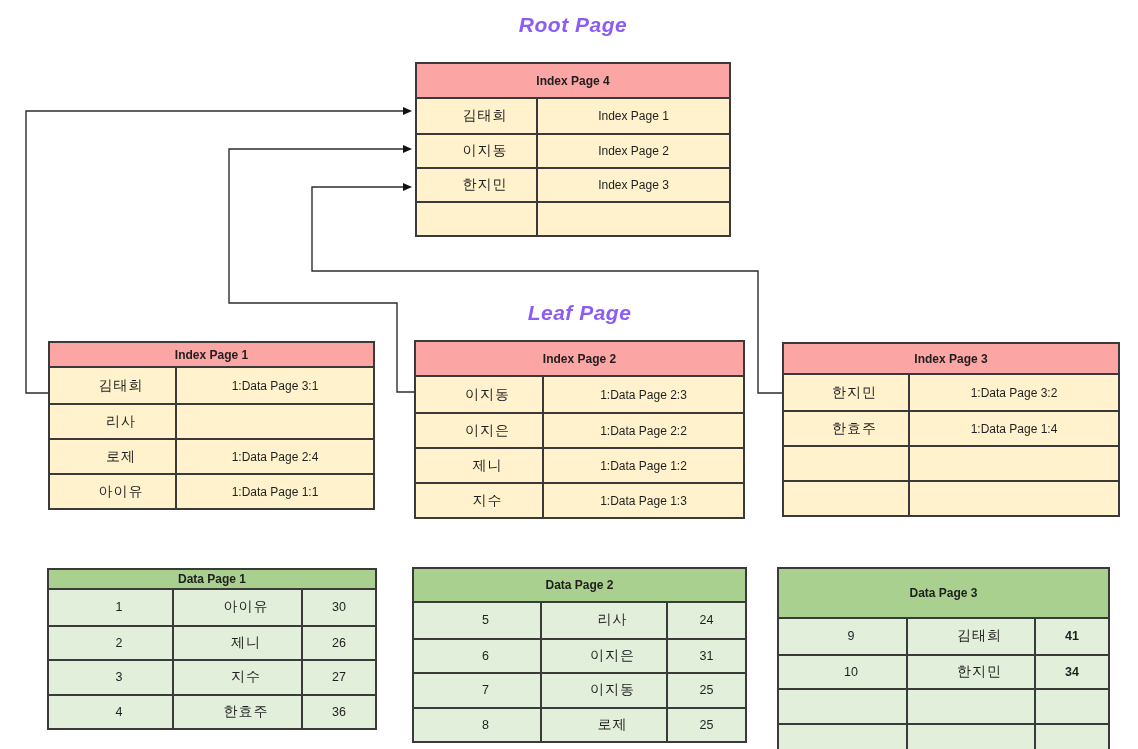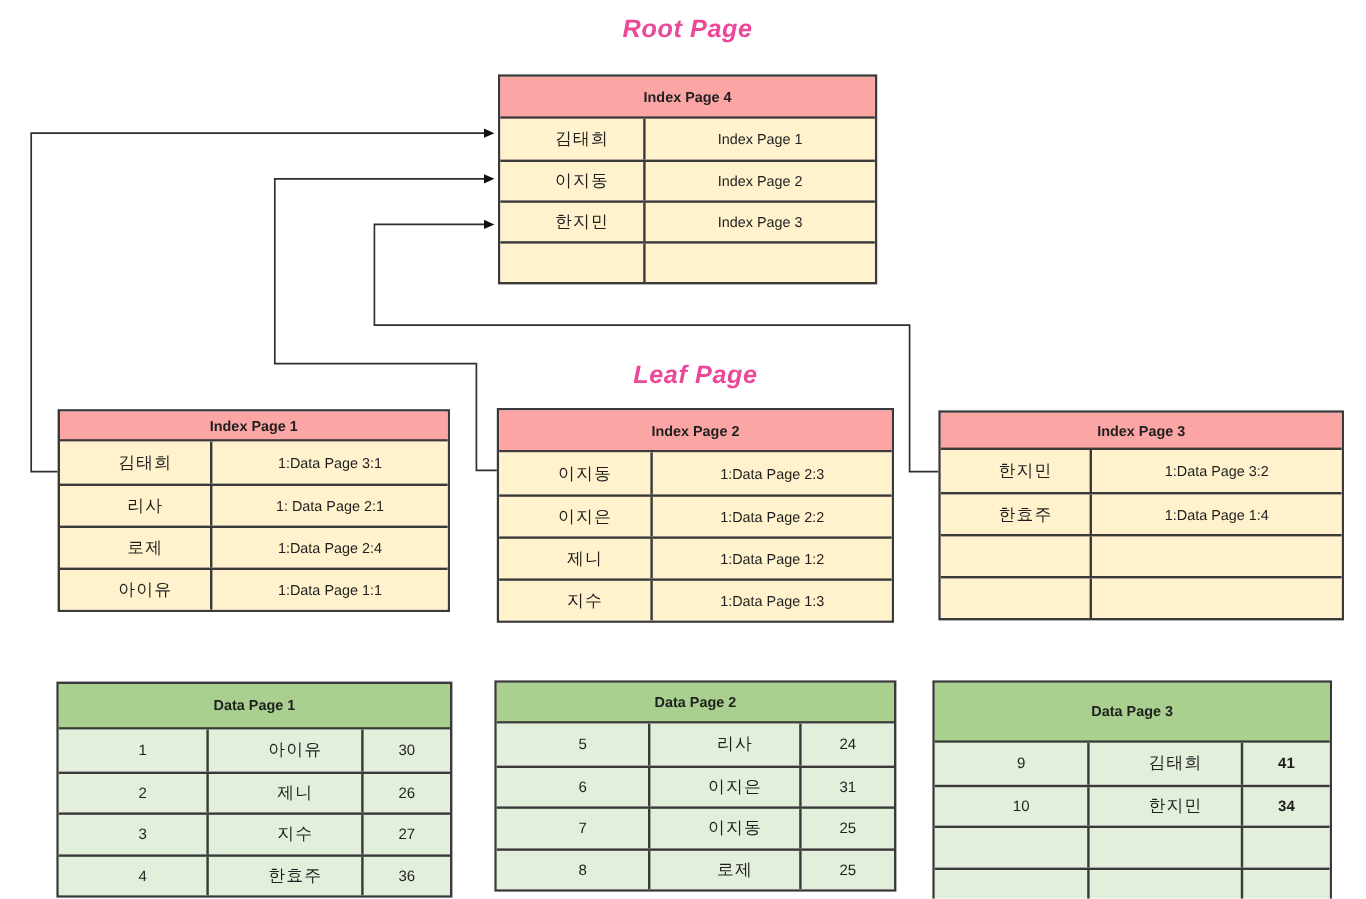--- a/index.html
+++ b/index.html
@@ -4,21 +4,21 @@
 <style>
   html,body { margin:0; padding:0; background:#ffffff; }
   #canvas {
     position:relative; width:1138px; height:749px; overflow:hidden;
     background:#ffffff;
     font-family:"Liberation Sans","DejaVu Sans",sans-serif;
     color:#1f1f1f;
   }
   .sec-title {
     position:absolute; text-align:center;
-    color:#ec4899; font-weight:bold; font-style:italic; font-size:21px;
+    color:#8b5cf6; font-weight:bold; font-style:italic; font-size:21px;
     letter-spacing:0.5px;
   }
   #root-title { left:415px; width:316px; top:13px; }
   #leaf-title { left:414px; width:331px; top:301px; }
 
   .tbl { position:absolute; box-sizing:border-box; border:2px solid #3a3a3a; }
   .thead {
     box-sizing:border-box; border-bottom:2px solid #3a3a3a;
     display:flex; align-items:center; justify-content:center;
     font-weight:bold; font-size:12px;
@@ -53,21 +53,21 @@
   #t-ip2 .thead { height:35px; } #t-ip2 .trow { height:35px; }
   #t-ip2 .c.key { width:111px; } #t-ip2 .c.val { flex:1; }
 
   
   #t-ip3 { left:782px; top:342px; width:338px; }
   #t-ip3 .thead { height:31px; } #t-ip3 .trow { height:35px; }
   #t-ip3 .c.key { width:109px; } #t-ip3 .c.val { flex:1; }
 
   
   #t-dp1 { left:47px; top:568px; width:330px; }
-  #t-dp1 .thead { height:38px; } #t-dp1 .trow { height:34.5px; }
+  #t-dp1 .thead { height:20px; } #t-dp1 .trow { height:34.5px; }
   #t-dp1 .c.id { width:108px; } #t-dp1 .c.name { width:112px; } #t-dp1 .c.age { flex:1; }
 
   
   #t-dp2 { left:412px; top:567px; width:335px; }
   #t-dp2 .thead { height:34px; } #t-dp2 .trow { height:34.5px; }
   #t-dp2 .c.id { width:111px; } #t-dp2 .c.name { width:109px; } #t-dp2 .c.age { flex:1; }
 
   
   #t-dp3 { left:777px; top:567px; width:333px; }
   #t-dp3 .thead { height:50px; } #t-dp3 .trow { height:34.5px; }
@@ -115,21 +115,20 @@
   </div>
 
   <div class="tbl idx" id="t-ip1">
     <div class="thead">Index Page 1</div>
     <div class="trow">
       <div class="c key vline">김태희</div>
       <div class="c val">1:Data Page 3:1</div>
     </div>
     <div class="trow">
       <div class="c key vline">리사</div>
-      <div class="c val">1: Data Page 2:1</div>
     </div>
     <div class="trow">
       <div class="c key vline">로제</div>
       <div class="c val">1:Data Page 2:4</div>
     </div>
     <div class="trow">
       <div class="c key vline">아이유</div>
       <div class="c val">1:Data Page 1:1</div>
     </div>
   </div>

